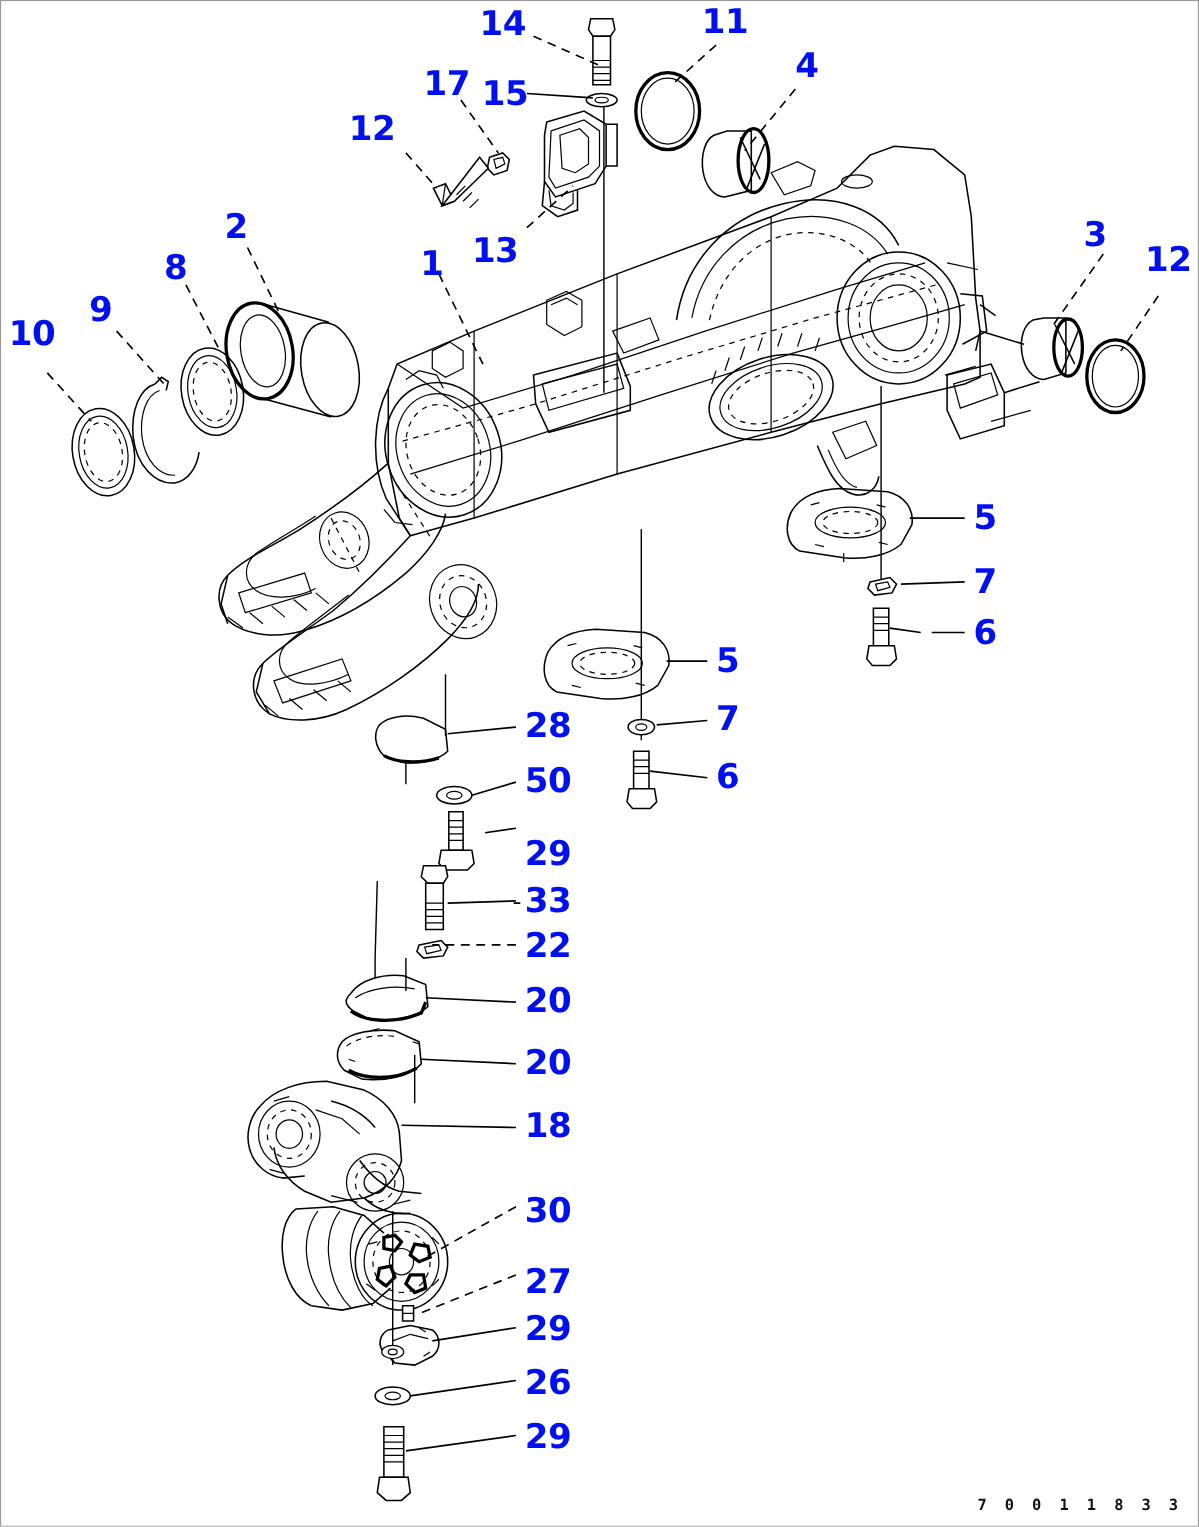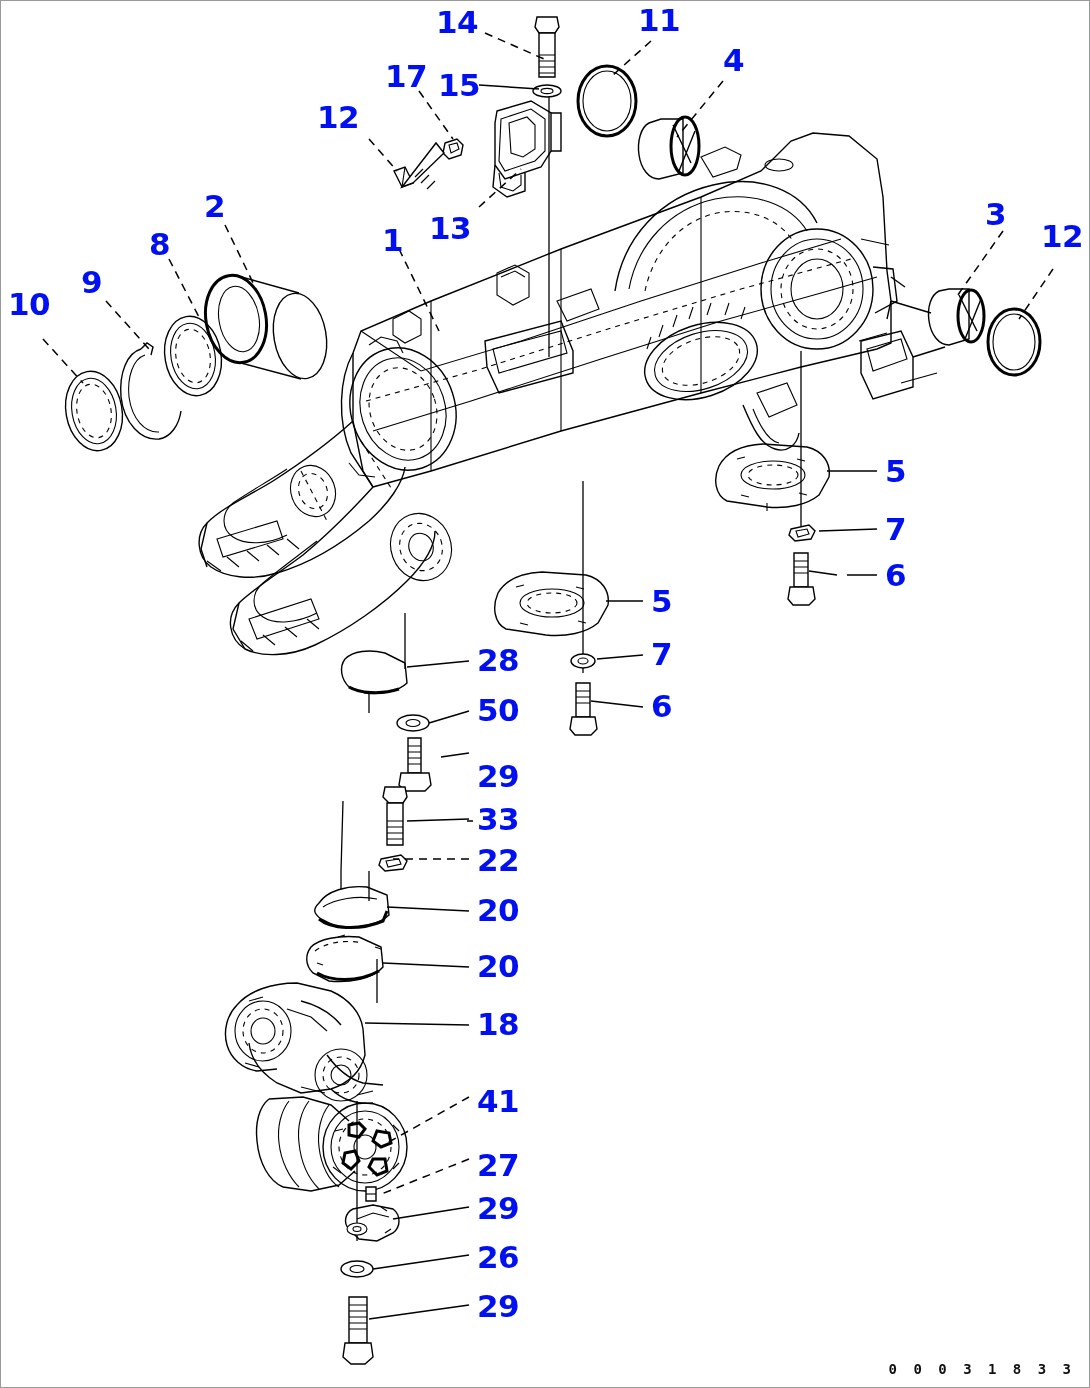--- a/index.html
+++ b/index.html
@@ -423,20 +423,20 @@
   <div class="callout" style="left:650px;top:638px">7</div>
   <div class="callout" style="left:650px;top:690px">6</div>
   <div class="callout" style="left:476px;top:644px">28</div>
   <div class="callout" style="left:476px;top:694px">50</div>
   <div class="callout" style="left:476px;top:760px">29</div>
   <div class="callout" style="left:476px;top:803px">33</div>
   <div class="callout" style="left:476px;top:844px">22</div>
   <div class="callout" style="left:476px;top:894px">20</div>
   <div class="callout" style="left:476px;top:950px">20</div>
   <div class="callout" style="left:476px;top:1008px">18</div>
-  <div class="callout" style="left:476px;top:1085px">41</div>
+  <div class="callout" style="left:476px;top:1085px">30</div>
   <div class="callout" style="left:476px;top:1149px">27</div>
   <div class="callout" style="left:476px;top:1192px">29</div>
   <div class="callout" style="left:476px;top:1241px">26</div>
   <div class="callout" style="left:476px;top:1290px">29</div>
 
-  <div id="drawing-number">0 0 0 3 1 8 3 3</div>
+  <div id="drawing-number">7 0 0 1 1 8 3 3</div>
 </div>
 
 </body></html>

